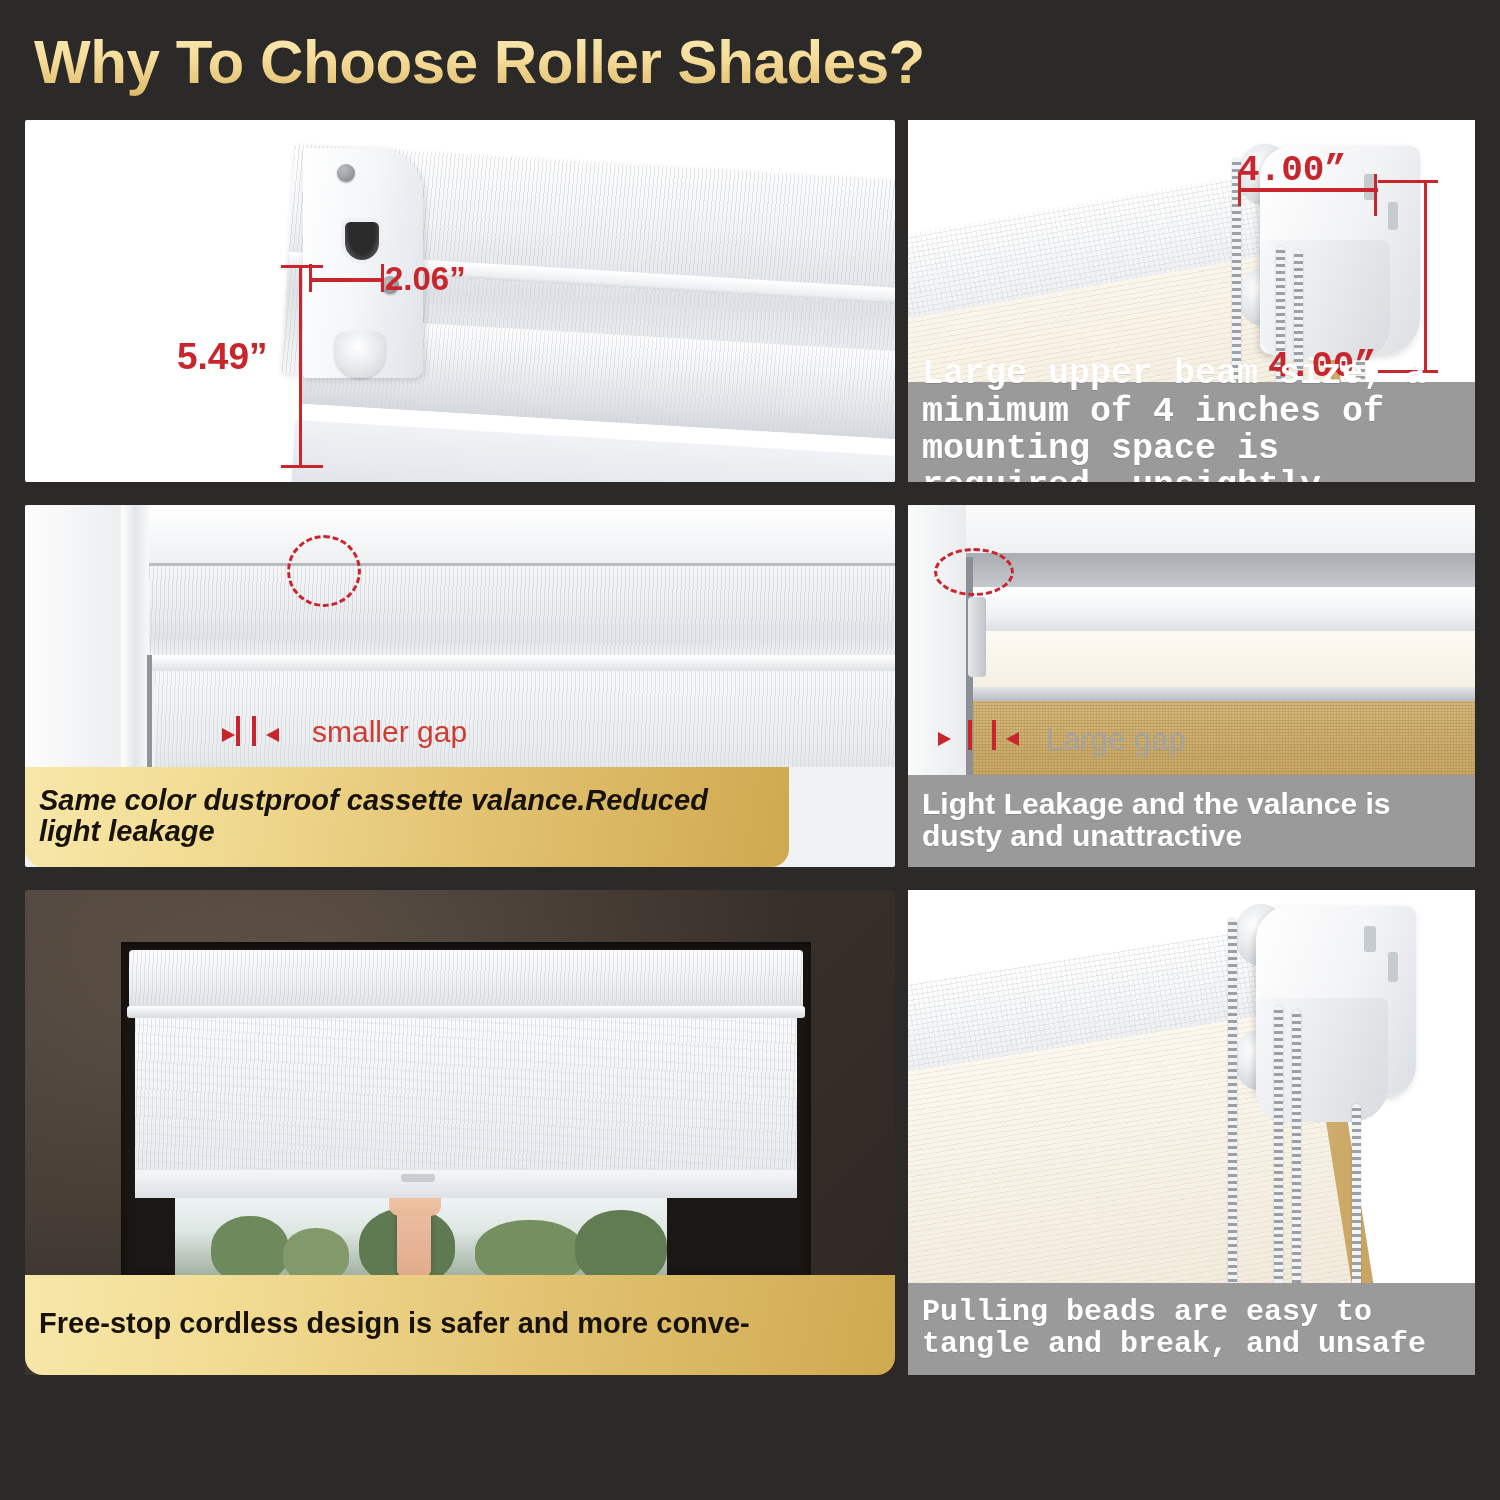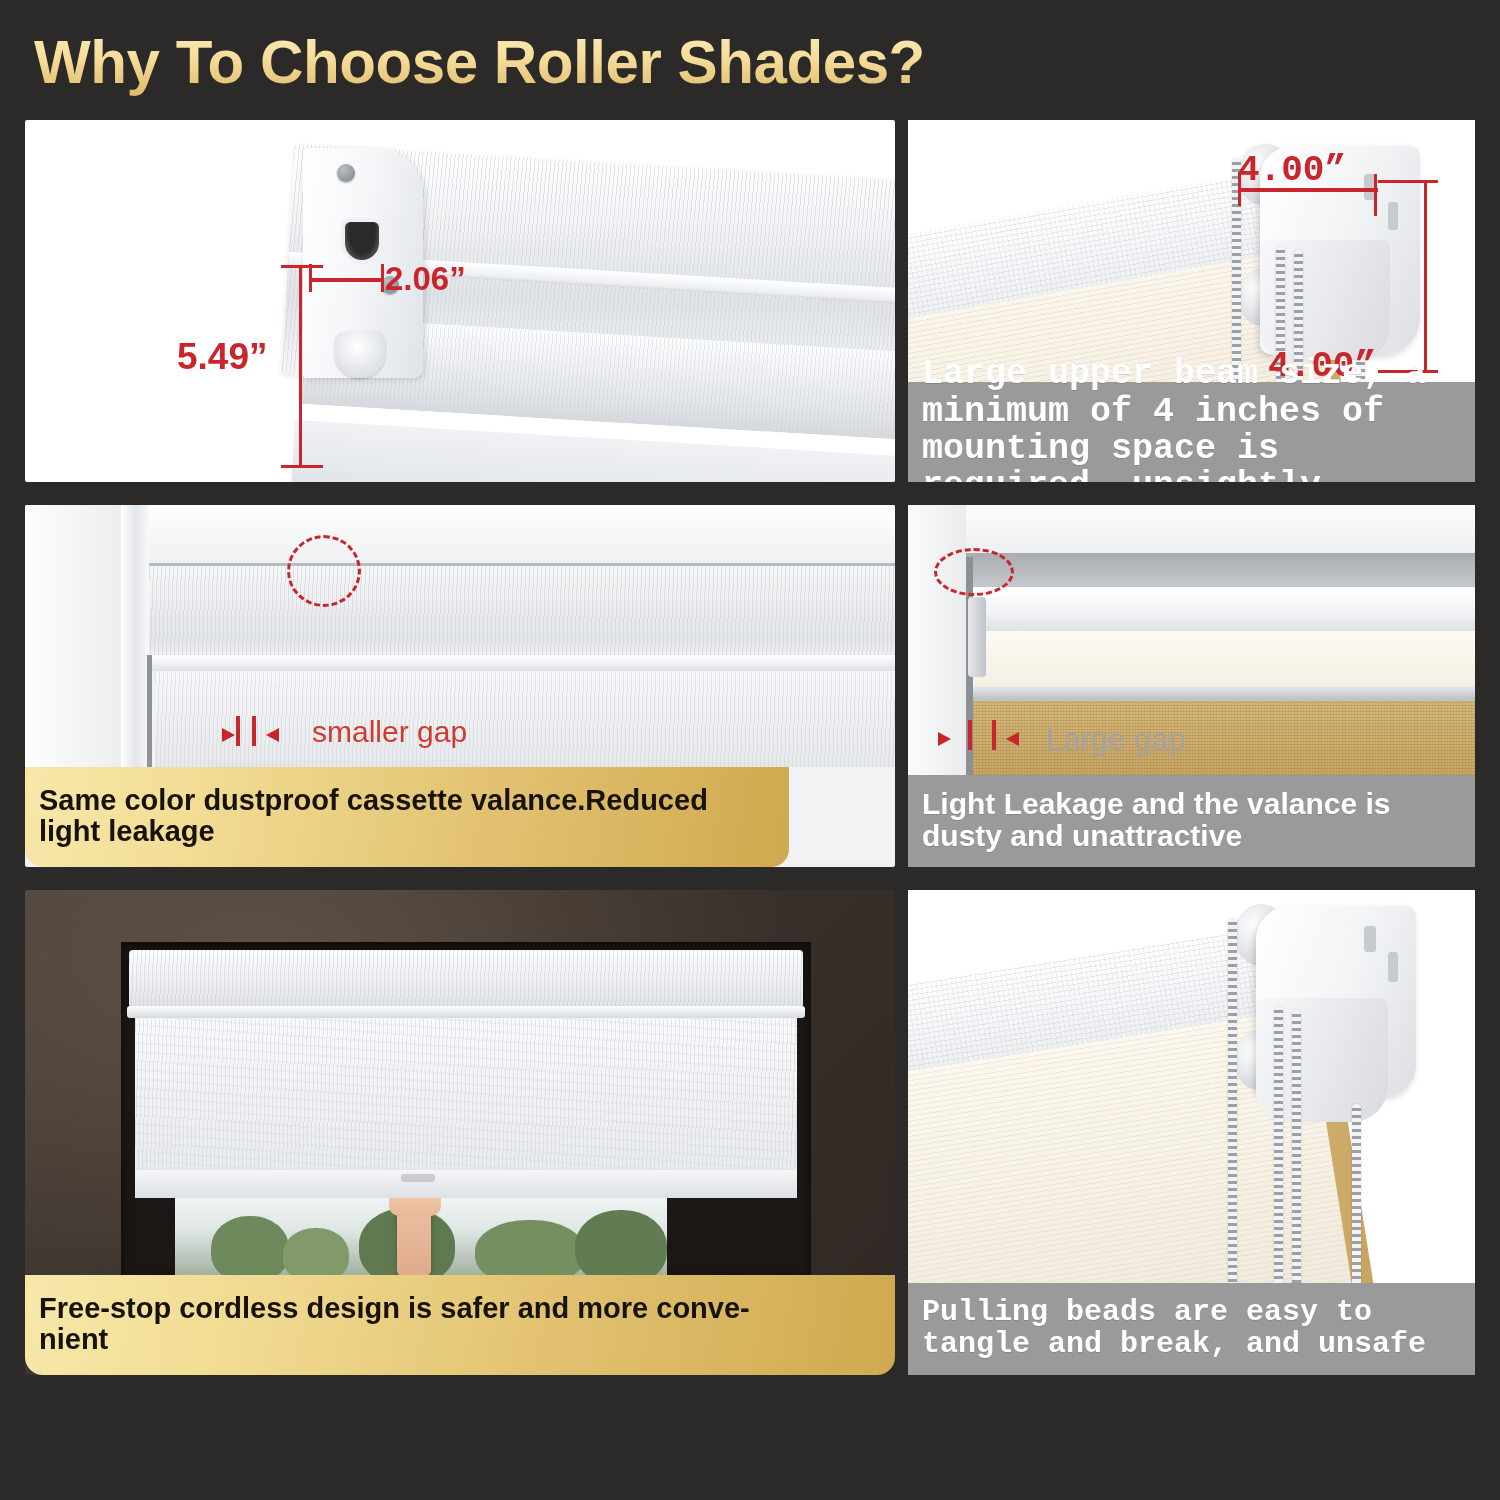--- a/index.html
+++ b/index.html
@@ -400,21 +400,21 @@
     <div class="p3-fabric"></div>
     <div class="p3-gapline"></div>
     <div class="dashcircle" id="p3-dash"></div>
   </div>
 </div>
 <div class="arrowR" style="left:222px;top:728px;"></div>
 <div class="dimline" style="left:236px;top:716px;width:4px;height:30px;"></div>
 <div class="dimline" style="left:252px;top:716px;width:4px;height:30px;"></div>
 <div class="arrowL" style="left:266px;top:728px;"></div>
 <div class="dimtext" id="p3-gaptext">smaller gap</div>
-<div class="caption gold" style="position:absolute;left:25px;top:767px;width:764px;height:100px;font-size:29px;border-radius:0 0 18px 18px;">Same color dustproof cassette valance.Reduced light leakage</div>
+<div class="caption gold" style="position:absolute;left:25px;top:767px;width:764px;height:100px;font-size:29px;border-radius:0 0 18px 18px;font-style:italic;">Same color dustproof cassette valance.Reduced light leakage</div>
 
 <div class="panel right" id="panel-4">
   <div class="photo">
     <div class="p4-ceil"></div>
     <div class="p4-wallL"></div>
     <div class="p4-darkband"></div>
     <div class="p4-tube"></div>
     <div class="p4-cream"></div>
     <div class="p4-rail"></div>
     <div class="p4-tan"></div>
@@ -445,21 +445,20 @@
     <div class="p5-fingers"></div>
     <div class="p5-valance"></div>
     <div class="p5-lip"></div>
     <div class="p5-shade"></div>
     <div class="p5-bottomrail"></div>
     <div class="p5-tab"></div>
   </div>
   <div class="caption gold">
     <div>
       <span>Free-stop cordless design is safer and more conve-</span>
-      <span>nient</span>
     </div>
   </div>
 </div>
 
 <div class="panel right" id="panel-6">
   <div class="photo">
     <div class="p6-fabric-top"></div>
     <div class="p6-tan"></div>
     <div class="p6-fabric-main"></div>
     <div class="p6-roll"></div>

